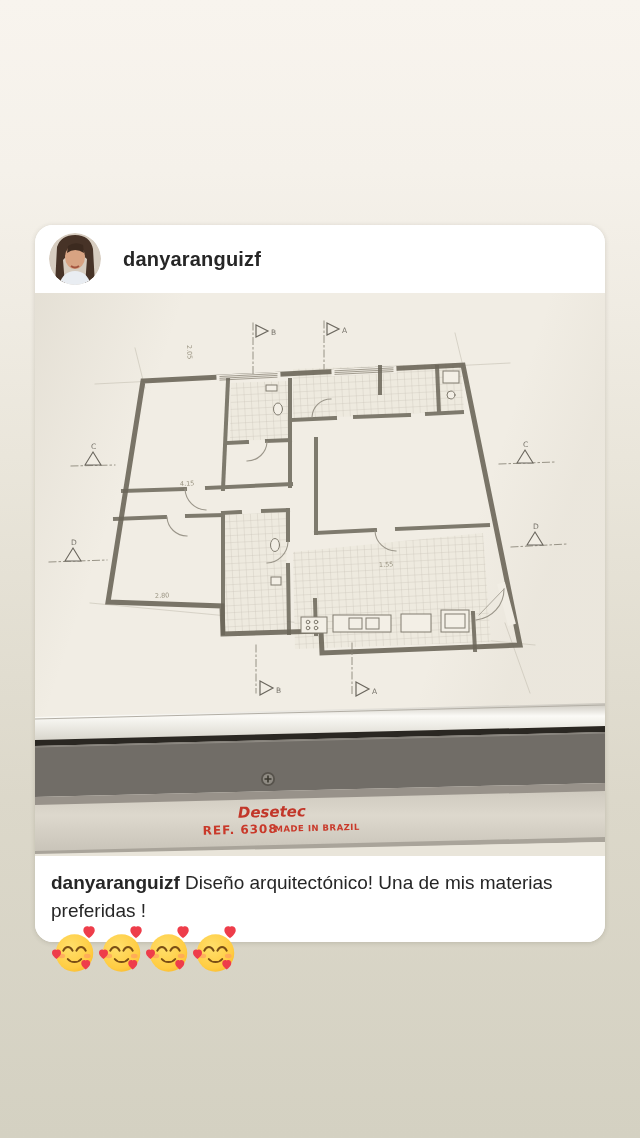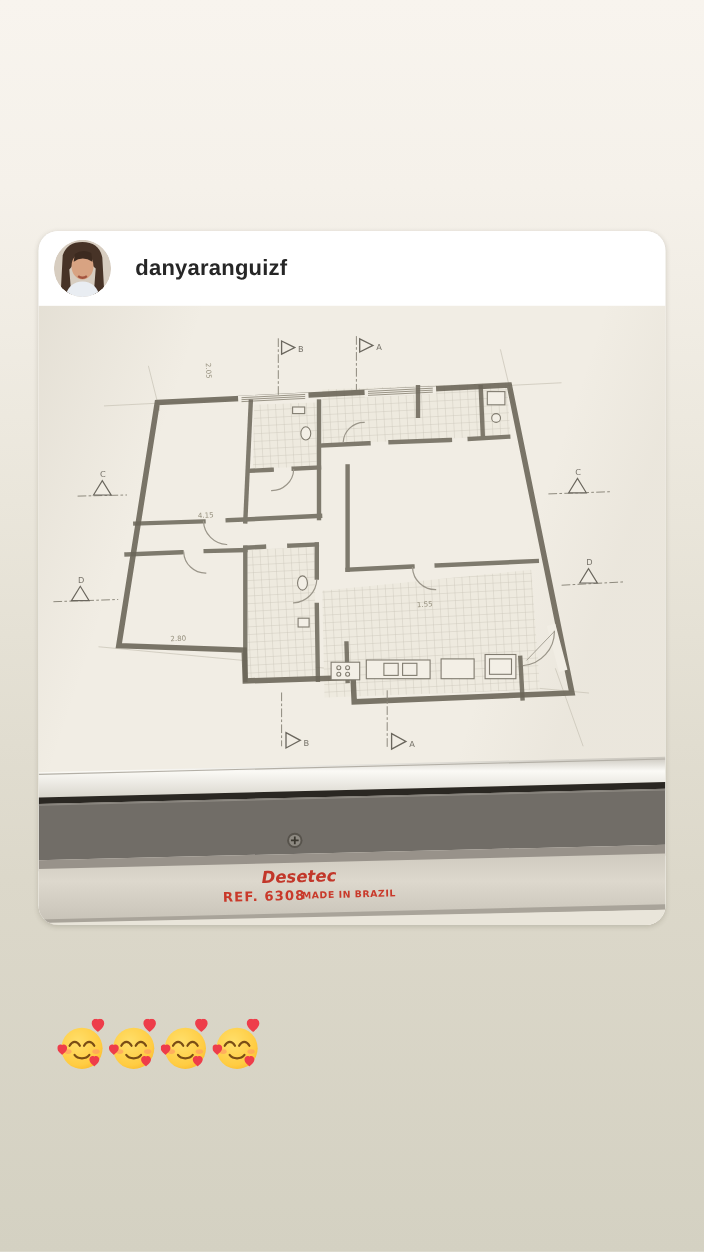--- a/index.html
+++ b/index.html
@@ -2,21 +2,21 @@
 <html><head>
 <meta charset="utf-8">
 <style>
   html,body{margin:0;padding:0;}
   body{
     width:640px;height:1138px;position:relative;overflow:hidden;
     font-family:"Liberation Sans", sans-serif;
     background:linear-gradient(180deg,#f8f4ee 0%,#f5f1ea 15%,#eae6db 40%,#dcd8ca 70%,#d4d1c2 100%);
   }
   .post-card{
-    position:absolute;left:35px;top:210px;width:570px;
+    position:absolute;left:35px;top:225px;width:570px;
     background:#fdfdfc;border-radius:18px;
     box-shadow:0 1px 5px rgba(60,55,40,.18);
     overflow:hidden;
   }
   .post-header{height:68px;display:flex;align-items:center;background:#ffffff;}
   .avatar{width:52px;height:52px;border-radius:50%;margin-left:14px;overflow:hidden;flex:0 0 auto;}
   .avatar svg{display:block;}
   .username{margin-left:22px;font-size:20px;font-weight:bold;color:#262626;letter-spacing:.2px;}
   .photo{position:relative;width:570px;height:563px;background:#f1ede4;}
   .photo svg{display:block;}
@@ -246,20 +246,24 @@
 
         <g transform="rotate(-1.4 237 528)">
           <text x="237" y="524" text-anchor="middle" font-family="DejaVu Serif, serif" font-style="italic" font-weight="bold" font-size="15" fill="#c2372a">Desetec</text>
           <text x="205" y="540" text-anchor="middle" font-size="12" font-weight="bold" fill="#c9392a" letter-spacing="1">REF. 6308</text>
           <text x="282" y="539" text-anchor="middle" font-size="8.5" font-weight="bold" fill="#c9392a" letter-spacing="0.5">MADE IN BRAZIL</text>
         </g>
       </g>
     </svg>
   </div>
 
+  <div class="caption">
+    <b>danyaranguizf</b>
+    <span>Diseño arquitectónico! Una de mis materias preferidas !</span>
+  </div>
 </div>
 
 <svg width="0" height="0" style="position:absolute">
   <defs>
     <radialGradient id="faceGrad" cx="0.4" cy="0.35" r="0.8">
       <stop offset="0" stop-color="#ffdf6b"></stop>
       <stop offset="0.7" stop-color="#ffcc42"></stop>
       <stop offset="1" stop-color="#f8b222"></stop>
     </radialGradient>
     <symbol id="heartface" viewBox="0 0 64 64">

